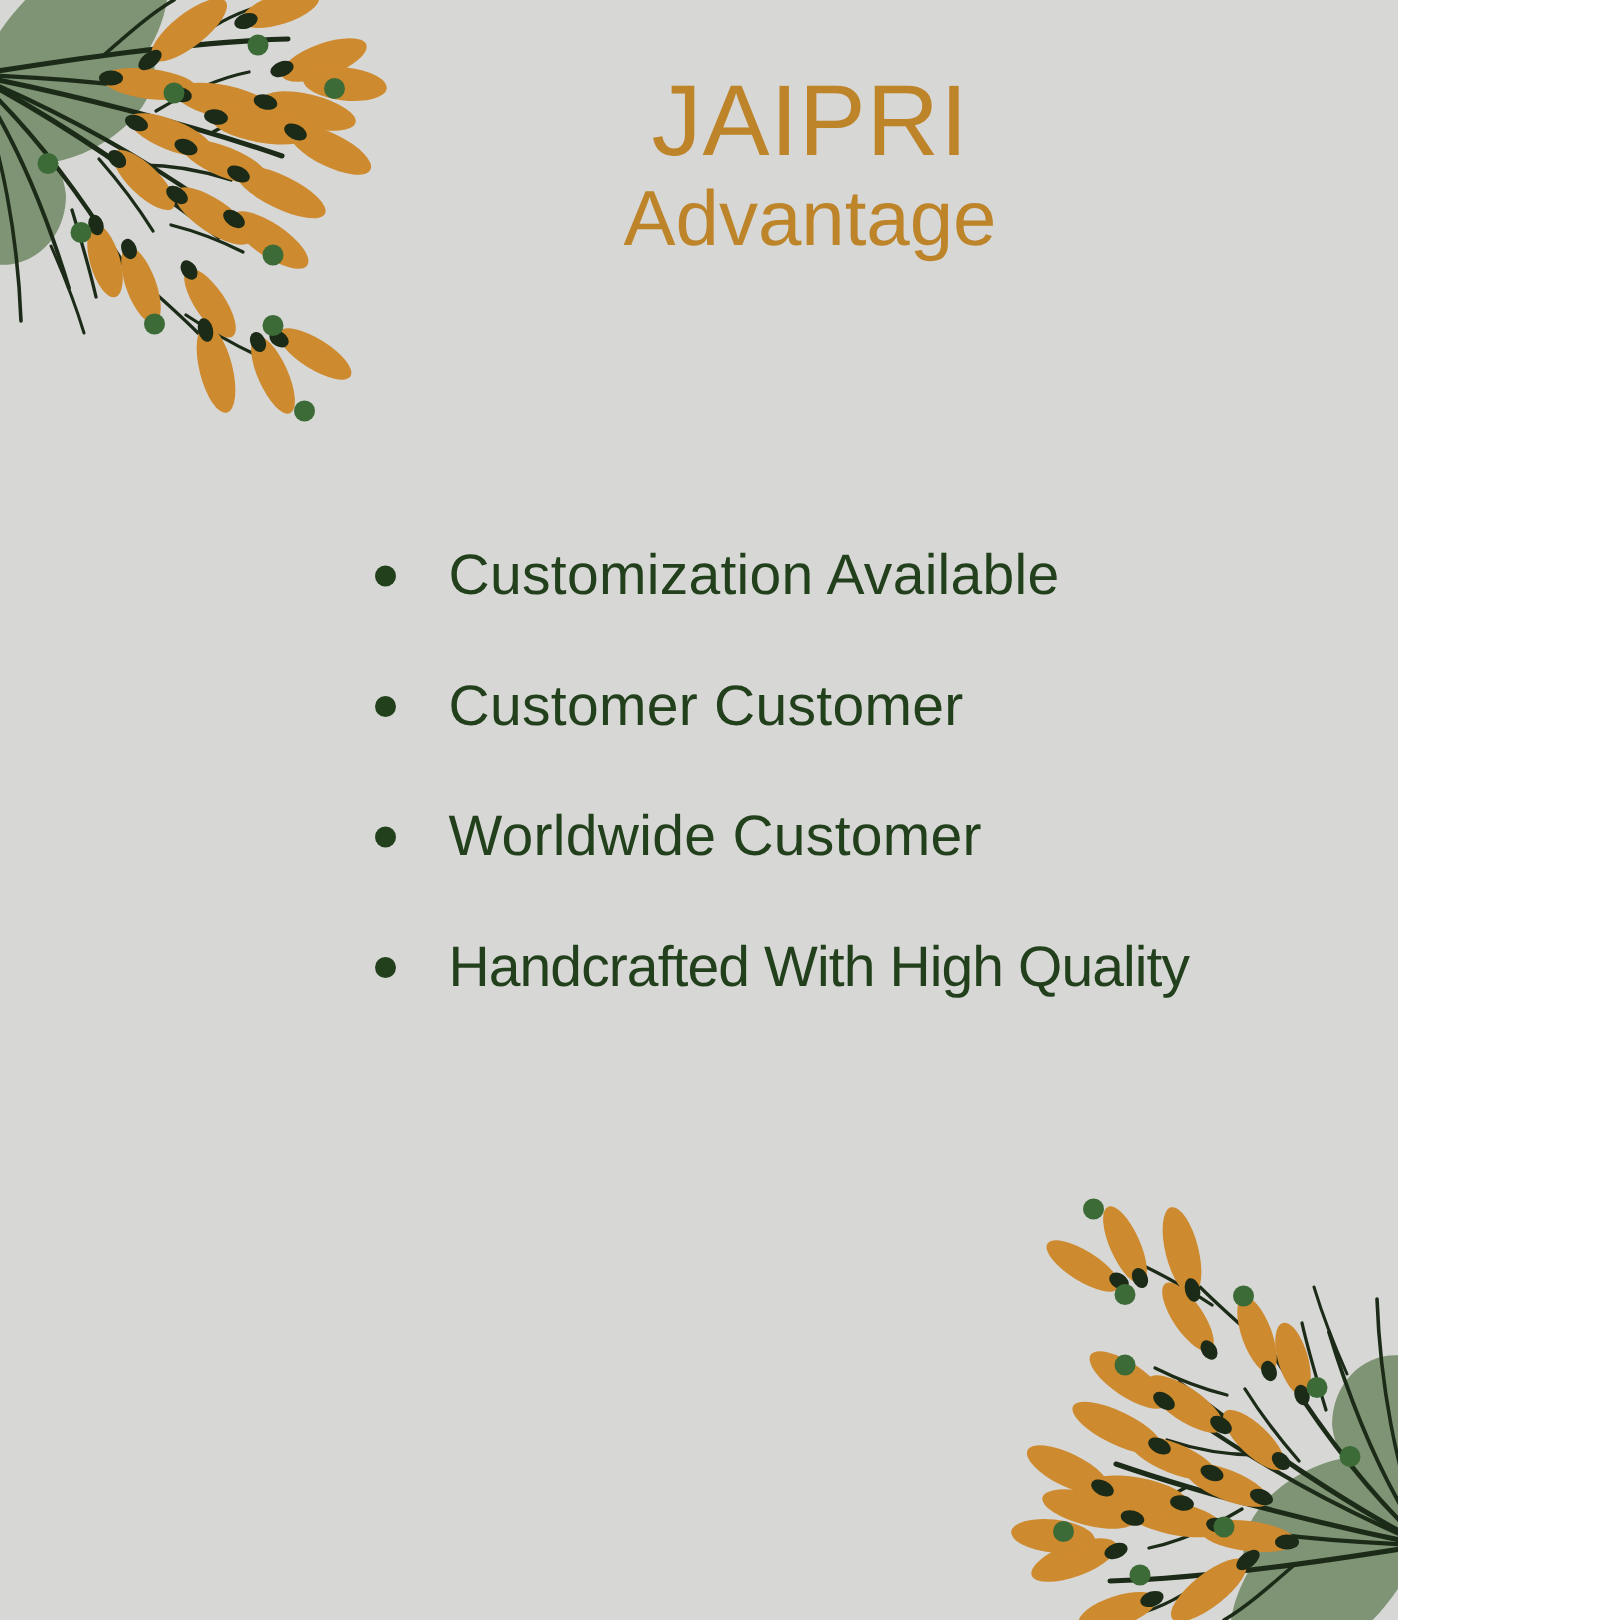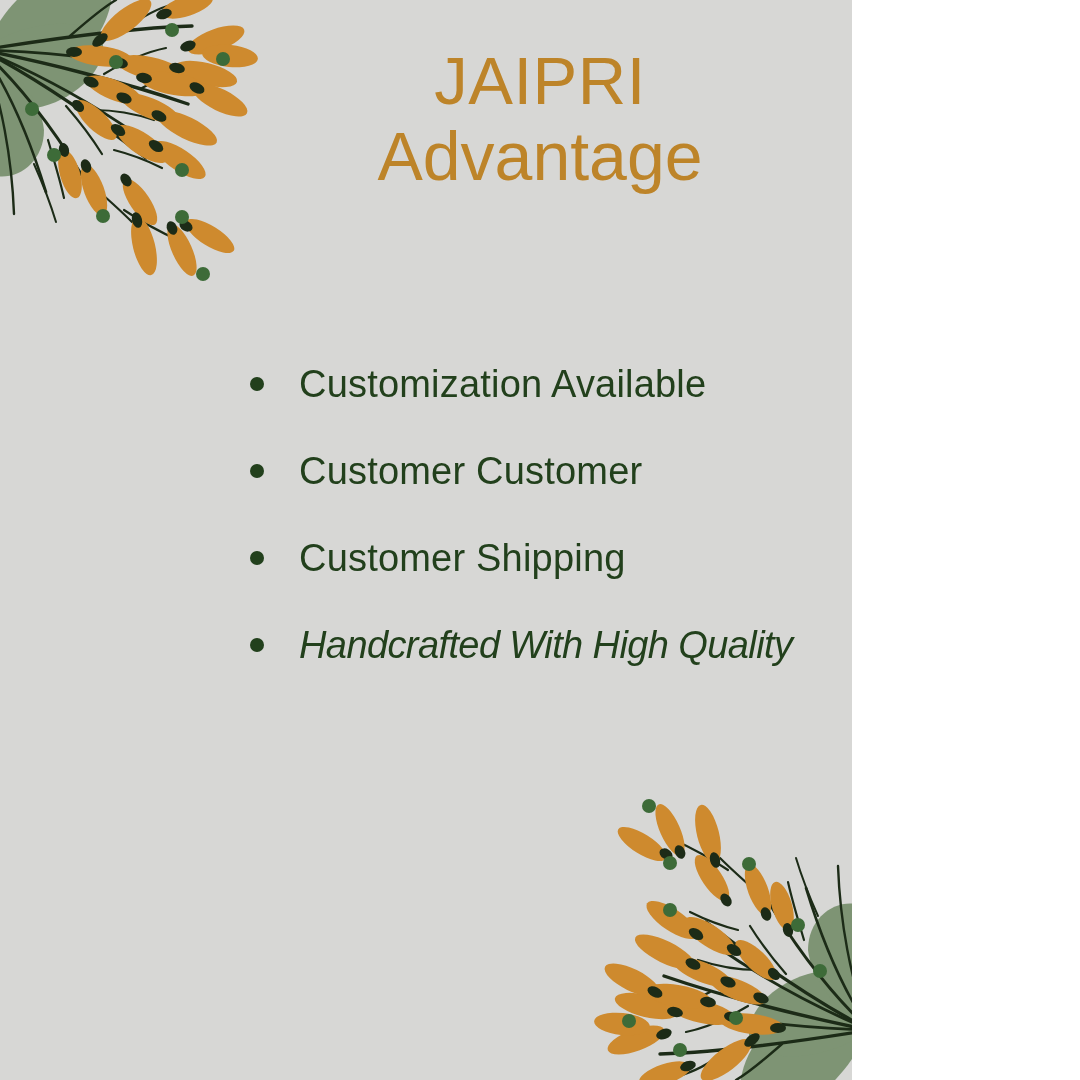--- a/index.html
+++ b/index.html
@@ -2,21 +2,21 @@
 <html><head>
 <meta charset="utf-8">
 <style>
   html, body {
     margin: 0;
     padding: 0;
     background: #ffffff;
   }
   #poster {
     position: relative;
-    width: 852px;
+    width: 932px;
     height: 1080px;
     overflow: hidden;
     background: #d7d7d5;
     font-family: "Liberation Sans", sans-serif;
     -webkit-font-smoothing: antialiased;
   }
 
   
   .botanical {
     position: absolute;
@@ -48,21 +48,21 @@
   .title-line-1 {
     display: block;
     font-size: 67px;
     line-height: 1.03;
     font-weight: 400;
     letter-spacing: 0.5px;
     color: #bd8429;
   }
   .title-line-2 {
     display: block;
-    font-size: 68px;
+    font-size: 52px;
     line-height: 1.22;
     font-weight: 400;
     letter-spacing: 0px;
     color: #bd8429;
   }
 
   
   #feature-list {
     position: absolute;
     left: 250px;
@@ -90,21 +90,20 @@
     color: #22401c;
     font-size: 38px;
     line-height: 1;
     font-weight: 400;
     letter-spacing: 0.2px;
     white-space: nowrap;
     text-align: center;
   }
   .feature-item.tight .feature-label {
     letter-spacing: -0.6px;
-    font-style: italic;
   }
 </style>
 </head>
 <body>
 
 <div id="poster">
 
   <div class="botanical" id="deco-top-left">
     <svg viewBox="0 0 330 350" xmlns="http://www.w3.org/2000/svg">
       <g>
@@ -298,21 +297,21 @@
     <li class="feature-item">
       <span class="feature-bullet"></span>
       <span class="feature-label">Customization Available</span>
     </li>
     <li class="feature-item">
       <span class="feature-bullet"></span>
       <span class="feature-label">Customer Customer</span>
     </li>
     <li class="feature-item">
       <span class="feature-bullet"></span>
-      <span class="feature-label">Customer Shipping</span>
+      <span class="feature-label">Worldwide Customer</span>
     </li>
     <li class="feature-item tight">
       <span class="feature-bullet"></span>
       <span class="feature-label">Handcrafted With High Quality</span>
     </li>
   </ul>
 
 </div>
 
 </body></html>

